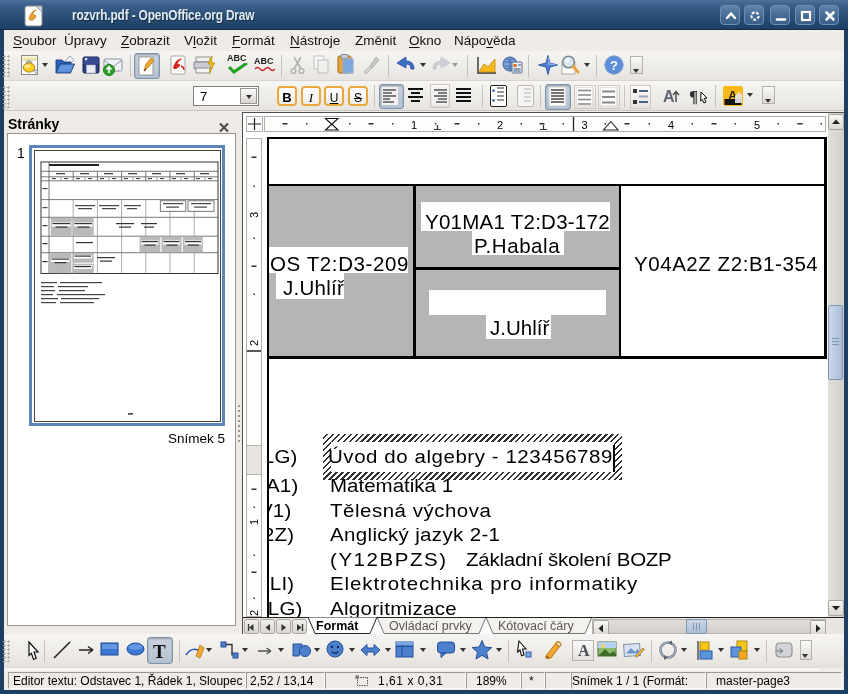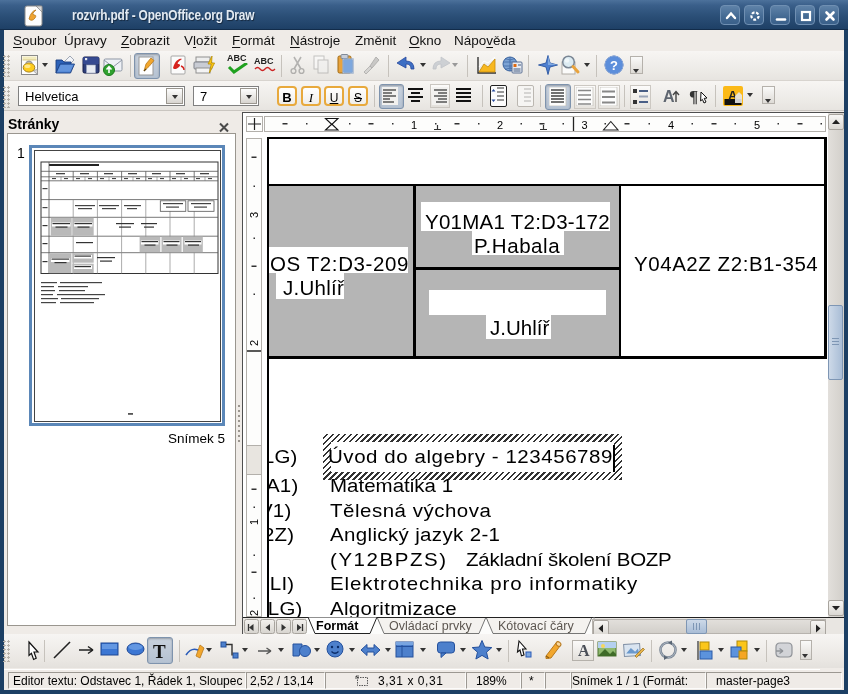--- a/index.html
+++ b/index.html
@@ -223,26 +223,20 @@
   <div class="abs vsep" style="left:596px;top:55px;"></div>
   <div class="abs" style="left:603px;top:54px;"><svg width="24" height="22">
     <circle cx="11" cy="11" r="9" fill="#5c8edb" stroke="#2d5aa8"></circle>
     <circle cx="11" cy="11" r="9" fill="none" stroke="#9cbcec" stroke-width="1" opacity="0.8"></circle>
     <text x="11" y="15.5" text-anchor="middle" font-family="Liberation Sans" font-size="13" font-weight="bold" fill="#fff">?</text>
   </svg></div>
   <div class="abs" style="left:630px;top:56px;width:13px;height:18px;background:linear-gradient(180deg,#fafaf9,#dedbd6);border:1px solid #b5b1ab;"></div>
   <div class="abs dd" style="left:633px;top:69px;"></div>
 
   <div class="abs grip" style="top:86px;"></div>
-  <div class="combo" style="left:18px;width:167px;">
-    <span style="position:absolute;left:6px;top:2px;">Helvetica</span>
-    <div class="cbtn">
-        <div class="dd" style="left:5px;top:6px;"></div>
-      </div>
-  </div>
   <div class="combo" style="left:193px;width:66px;">
     <span style="position:absolute;left:6px;top:2px;">7</span>
     <div class="cbtn">
         <div class="dd" style="left:5px;top:6px;"></div>
       </div>
   </div>
   <div class="bius" style="left:277px;"><span style="font-weight:bold;font-size:13px;line-height:16px;">B</span></div>
   <div class="bius" style="left:301px;"><span style="font-style:italic;font-size:13px;line-height:16px;font-family:'Liberation Serif';">I</span></div>
   <div class="bius" style="left:324px;"><span style="text-decoration:underline;font-size:12px;line-height:16px;">U</span></div>
   <div class="bius" style="left:348px;"><span style="text-decoration:line-through;font-size:12px;line-height:16px;">S</span></div>
@@ -742,19 +736,19 @@
     <div class="scell" style="left:517px;width:24px;"></div>
     <div class="scell" style="left:541px;width:26px;"></div>
     <div class="scell" style="left:567px;width:135px;"></div>
     <div class="scell" style="left:702px;width:136px;"></div>
     <div class="abs" style="left:9px;top:4px;white-space:nowrap;">Editor textu: Odstavec 1, Řádek 1, Sloupec</div>
     <div class="abs" style="left:246px;top:4px;">2,52 / 13,14</div>
     <div class="abs" style="left:351px;top:5px;"><svg width="14" height="12">
           <rect x="2.5" y="2.5" width="10" height="8" fill="none" stroke="#555" stroke-dasharray="1.5 1"></rect>
           <path d="M1 1 l3 0 M1 1 l0 3 M1 1 l2.5 2.5" stroke="#333" stroke-width="0.8"></path>
         </svg></div>
-    <div class="abs" style="left:374px;top:4px;letter-spacing:0.55px;">3,31 x 0,31</div>
+    <div class="abs" style="left:374px;top:4px;letter-spacing:0.55px;">1,61 x 0,31</div>
     <div class="abs" style="left:472px;top:4px;">189%</div>
     <div class="abs" style="left:525px;top:4px;">*</div>
     <div class="abs" style="left:568px;top:4px;white-space:nowrap;">Snímek 1 / 1 (Formát:</div>
     <div class="abs" style="left:712px;top:4px;">master-page3</div>
   </div>
 </div>
 
 </body></html>

